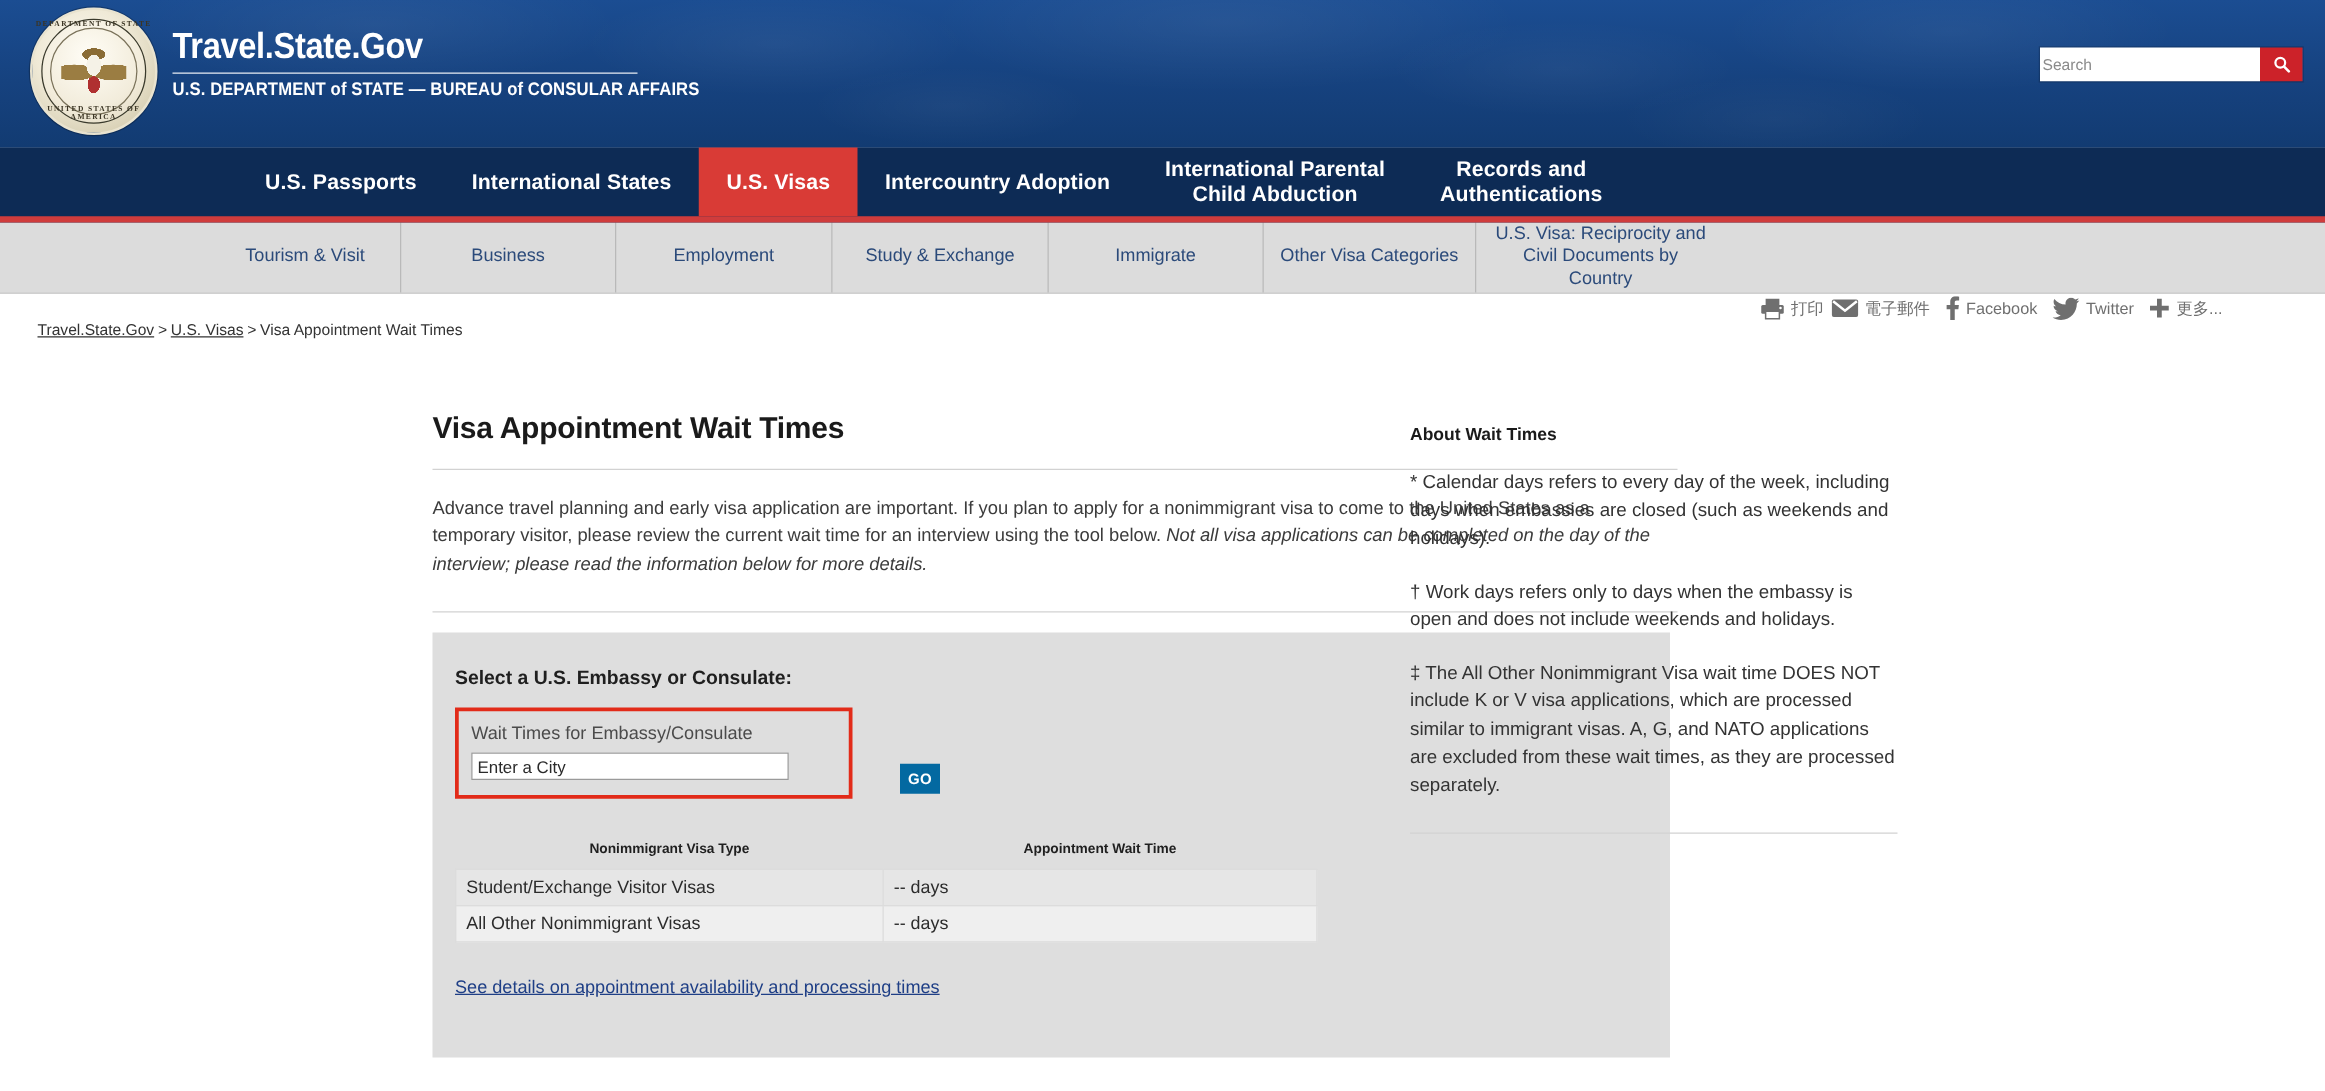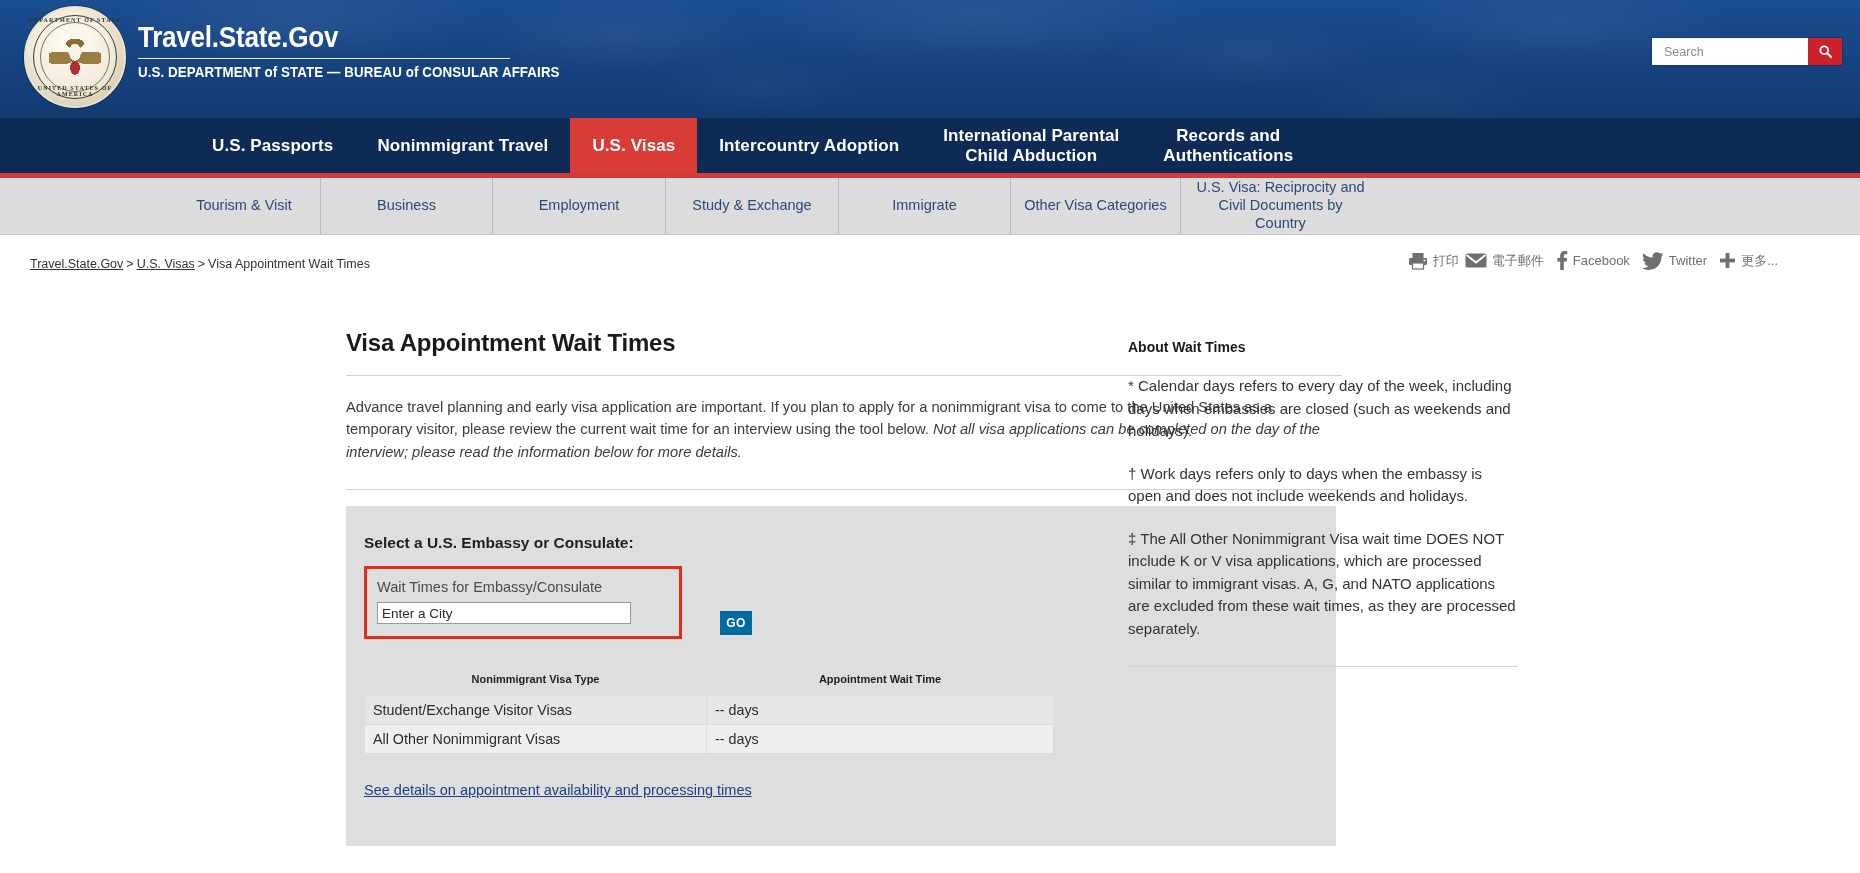--- a/index.html
+++ b/index.html
@@ -76,24 +76,24 @@
     transform: scaleX(0.92); transform-origin: left center;
     white-space: nowrap;
   }
 
   .search-wrap {
     position: absolute; right: 18px; top: 38px;
     display: flex; align-items: stretch;
     box-shadow: 0 0 0 1px rgba(0,0,0,0.18);
   }
   .search-input {
-    width: 156px; height: 27px;
+    width: 176px; height: 27px;
     border: none; outline: none;
     background: #fff; color: #14532d;
-    font-size: 12.5px; padding: 0 12px;
+    font-size: 12.5px; padding: 0 2px;
     font-family: "Liberation Sans", sans-serif;
   }
   .search-input::placeholder { color: #8a8a8a; }
   .search-btn {
     width: 34px; height: 27px; border: none;
     background: #cc2229; cursor: pointer;
     display: flex; align-items: center; justify-content: center;
   }
   .search-btn svg { width: 15px; height: 15px; }
 
@@ -140,21 +140,21 @@
     display: flex; align-items: center;
   }
   .crumb {
     margin-left: 30px; font-size: 12.5px; color: #333;
     font-family: "Liberation Sans", sans-serif;
   }
   .crumb a { color: #333; text-decoration: underline; }
   .crumb .sep { padding: 0 3px; }
 
   .share {
-    position: absolute; right: 82px; top: 16px;
+    position: absolute; right: 82px; top: 2px;
     display: flex; gap: 6px;
     color: #6f6f6f; font-size: 13px;
   }
   .share-item { display:flex; align-items:center; gap:5px; cursor:pointer; }
   .share-item .lbl { color:#6f6f6f; font-size: 13px; }
   .share svg { display:block; }
 
   
   .page {
     display: flex;
@@ -280,21 +280,21 @@
       <svg viewBox="0 0 20 20">
         <circle cx="8.3" cy="8.3" r="5.2" fill="none" stroke="#ffffff" stroke-width="2.4"></circle>
         <line x1="12.4" y1="12.4" x2="17.4" y2="17.4" stroke="#ffffff" stroke-width="2.8" stroke-linecap="round"></line>
       </svg>
     </button>
   </div>
 </div>
 
 <nav class="mainnav">
   <div class="mainnav-item">U.S. Passports</div>
-  <div class="mainnav-item">Nonimmigrant Travel</div>
+  <div class="mainnav-item">International States</div>
   <div class="mainnav-item active">U.S. Visas</div>
   <div class="mainnav-item">Intercountry Adoption</div>
   <div class="mainnav-item">International Parental
 Child Abduction</div>
   <div class="mainnav-item">Records and
 Authentications</div>
 </nav>
 
 <nav class="subnav">
   <div class="subnav-item" style="width:152px">Tourism &amp; Visit</div>

